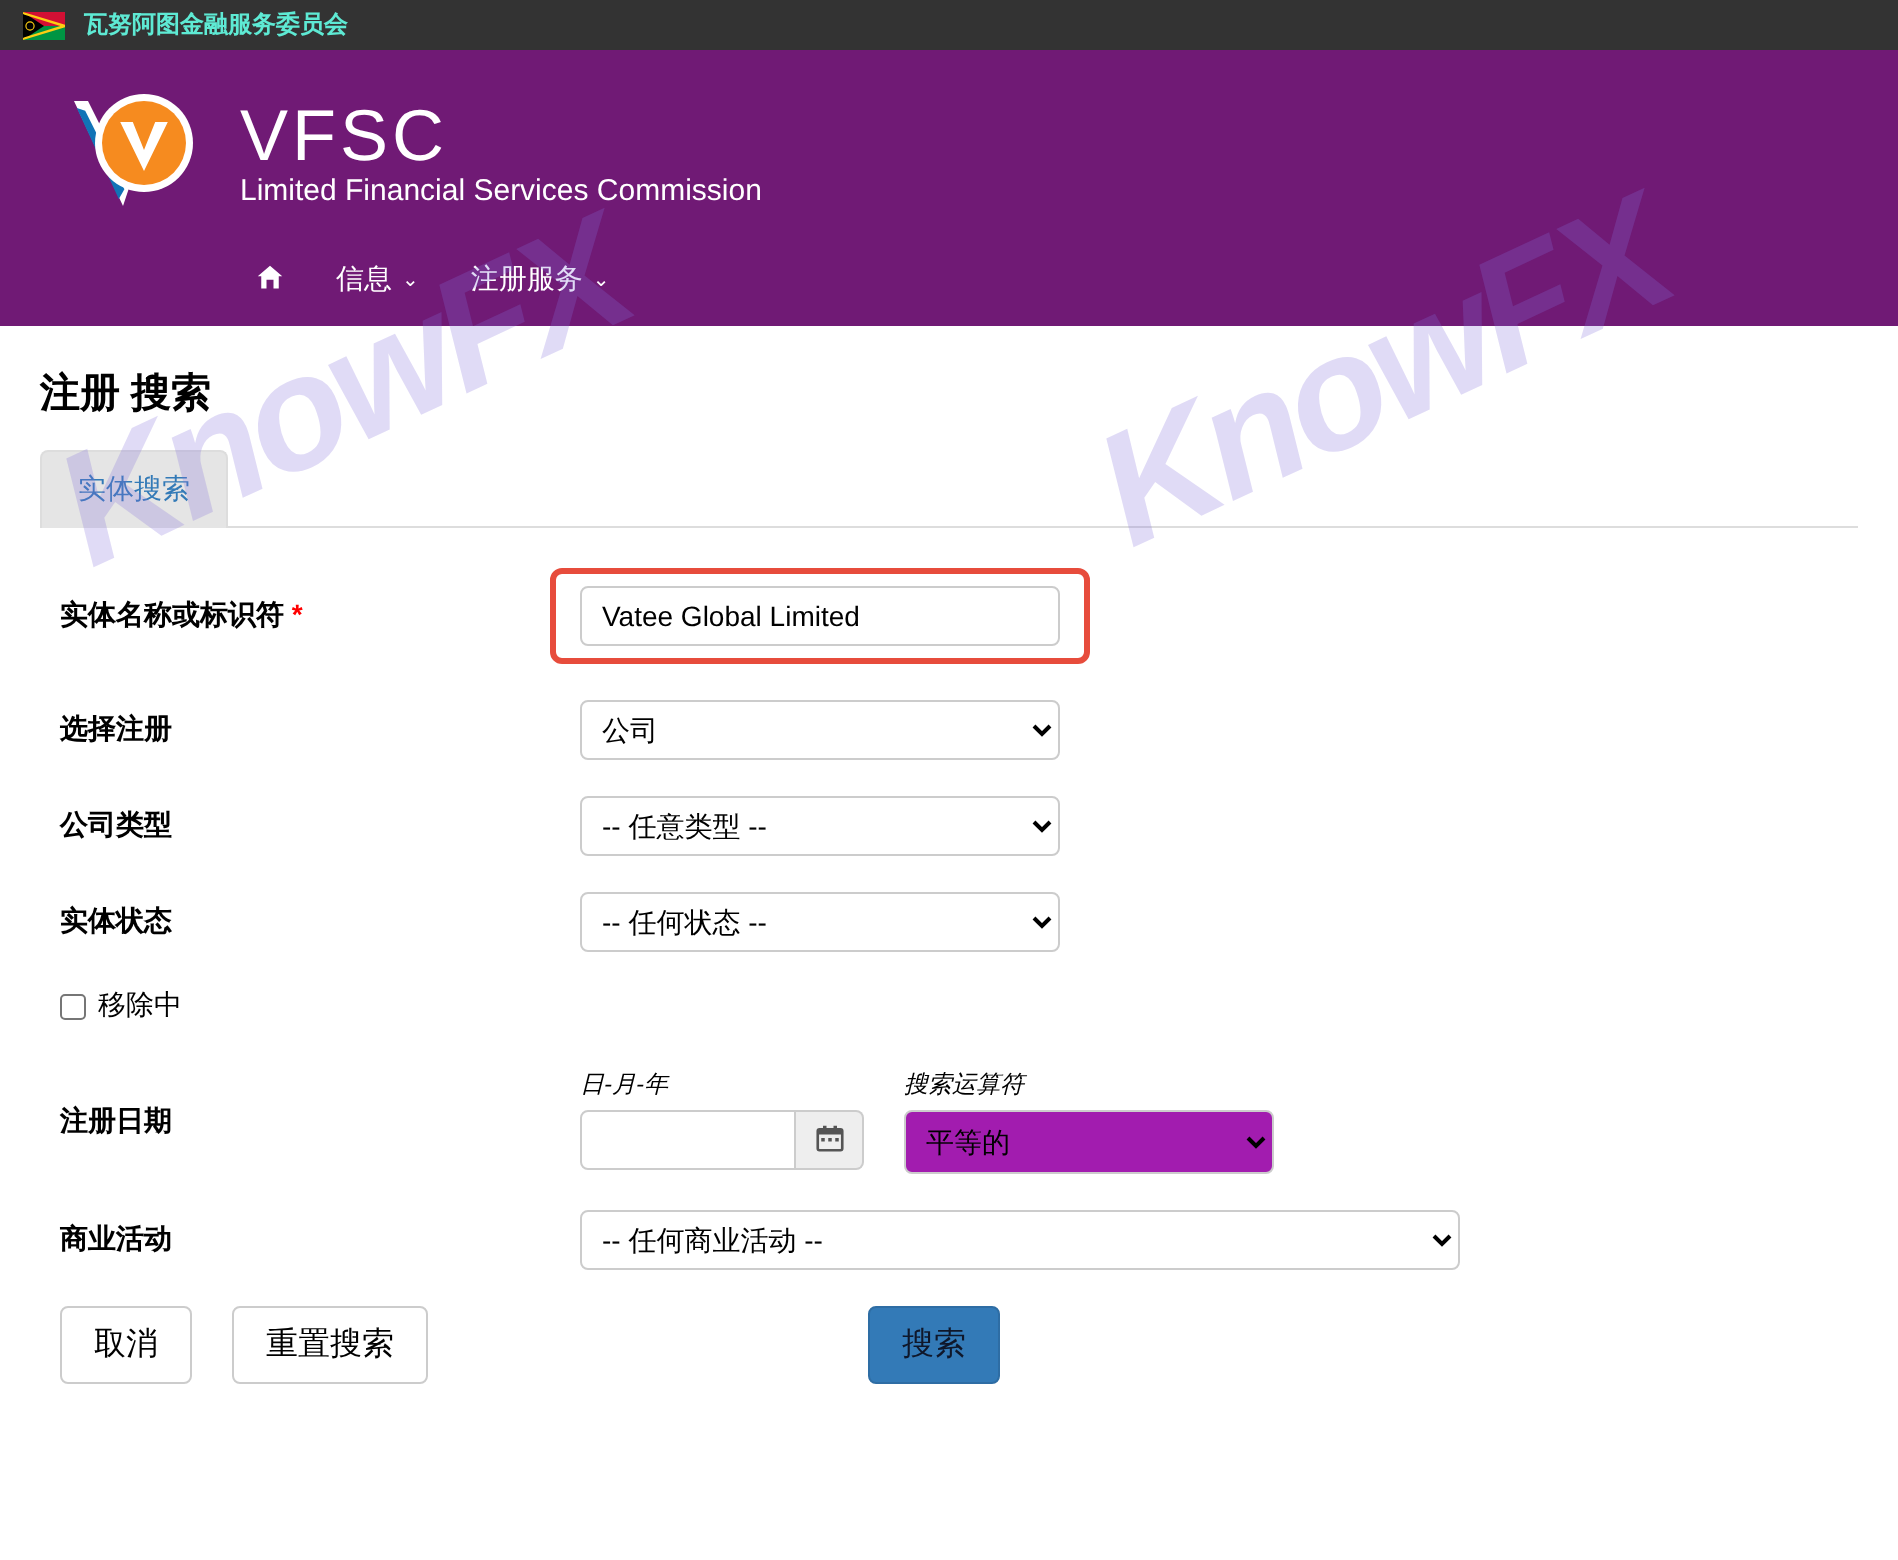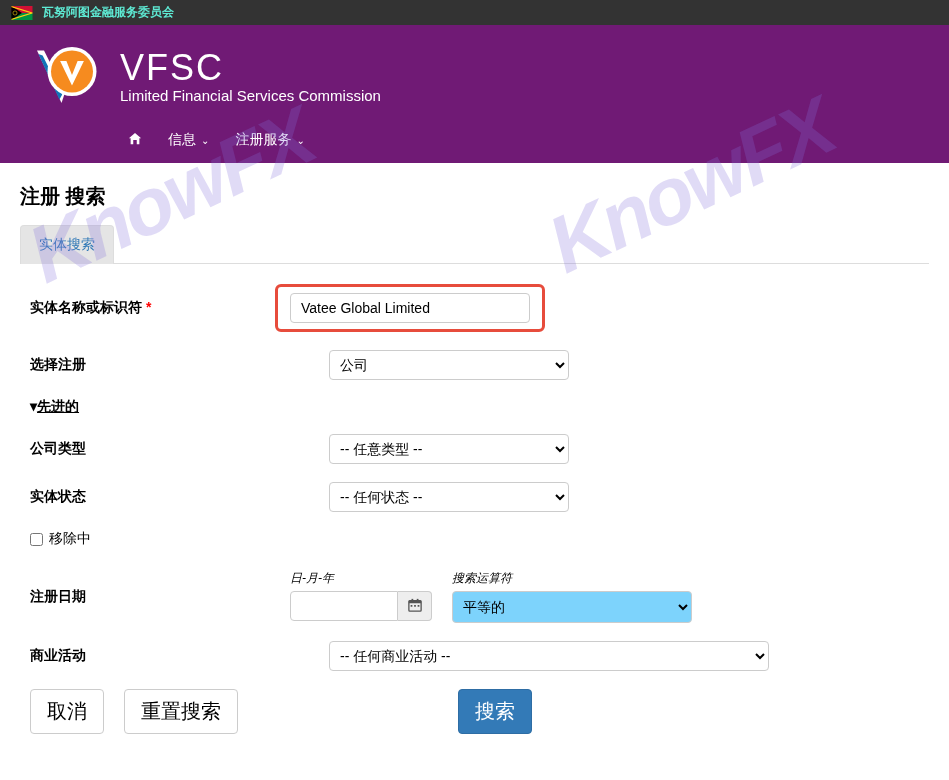--- a/index.html
+++ b/index.html
@@ -164,21 +164,20 @@
     }
     
     .select {
       width: 240px;
       padding: 4px 6px;
       border: 1px solid #ccc;
       border-radius: 4px;
       font-size: 14px;
       height: 30px;
       background: #fff;
-      margin-left: 39px;
     }
     
     .select-wide {
       width: 440px;
     }
     
     .advanced-link {
       font-size: 14px;
       font-weight: bold;
       text-decoration: underline;
@@ -235,48 +234,48 @@
       border-left: none;
       background: #eee;
       border-radius: 0 4px 4px 0;
       cursor: pointer;
       display: flex;
       align-items: center;
       justify-content: center;
     }
     
     .operator-select {
-      width: 240px;
+      width: 185px;
       padding: 4px 6px;
       border: 1px solid #ccc;
       border-radius: 4px;
       font-size: 14px;
       height: 32px;
-      background: #7dd3fc;
+      background: #a21caf;
     }
     
     .button-row {
       display: flex;
       gap: 20px;
       margin-top: 10px;
     }
     
     .btn {
       padding: 8px 16px;
       border: 1px solid #ccc;
       background: #fff;
       border-radius: 4px;
-      font-size: 20px;
+      font-size: 16px;
       cursor: pointer;
     }
     
     .btn-primary {
       background: #337ab7;
       border-color: #2e6da4;
-      color: #ffffff;
+      color: #0f172a;
       margin-left: 200px;
     }
     
     .watermark {
       position: absolute;
       font-size: 80px;
       font-weight: 900;
       font-style: italic;
       color: rgba(130, 110, 220, 0.25);
       transform: rotate(-25deg);
@@ -361,21 +360,20 @@
       </span>
     </div>
 
     <div class="form-row">
       <label class="form-label">选择注册</label>
       <select class="select">
         <option>公司</option>
       </select>
     </div>
 
-    <span class="advanced-link">先进的</span>
 
     <div class="form-row">
       <label class="form-label">公司类型</label>
       <select class="select">
         <option>-- 任意类型 --</option>
       </select>
     </div>
 
     <div class="form-row">
       <label class="form-label">实体状态</label>

